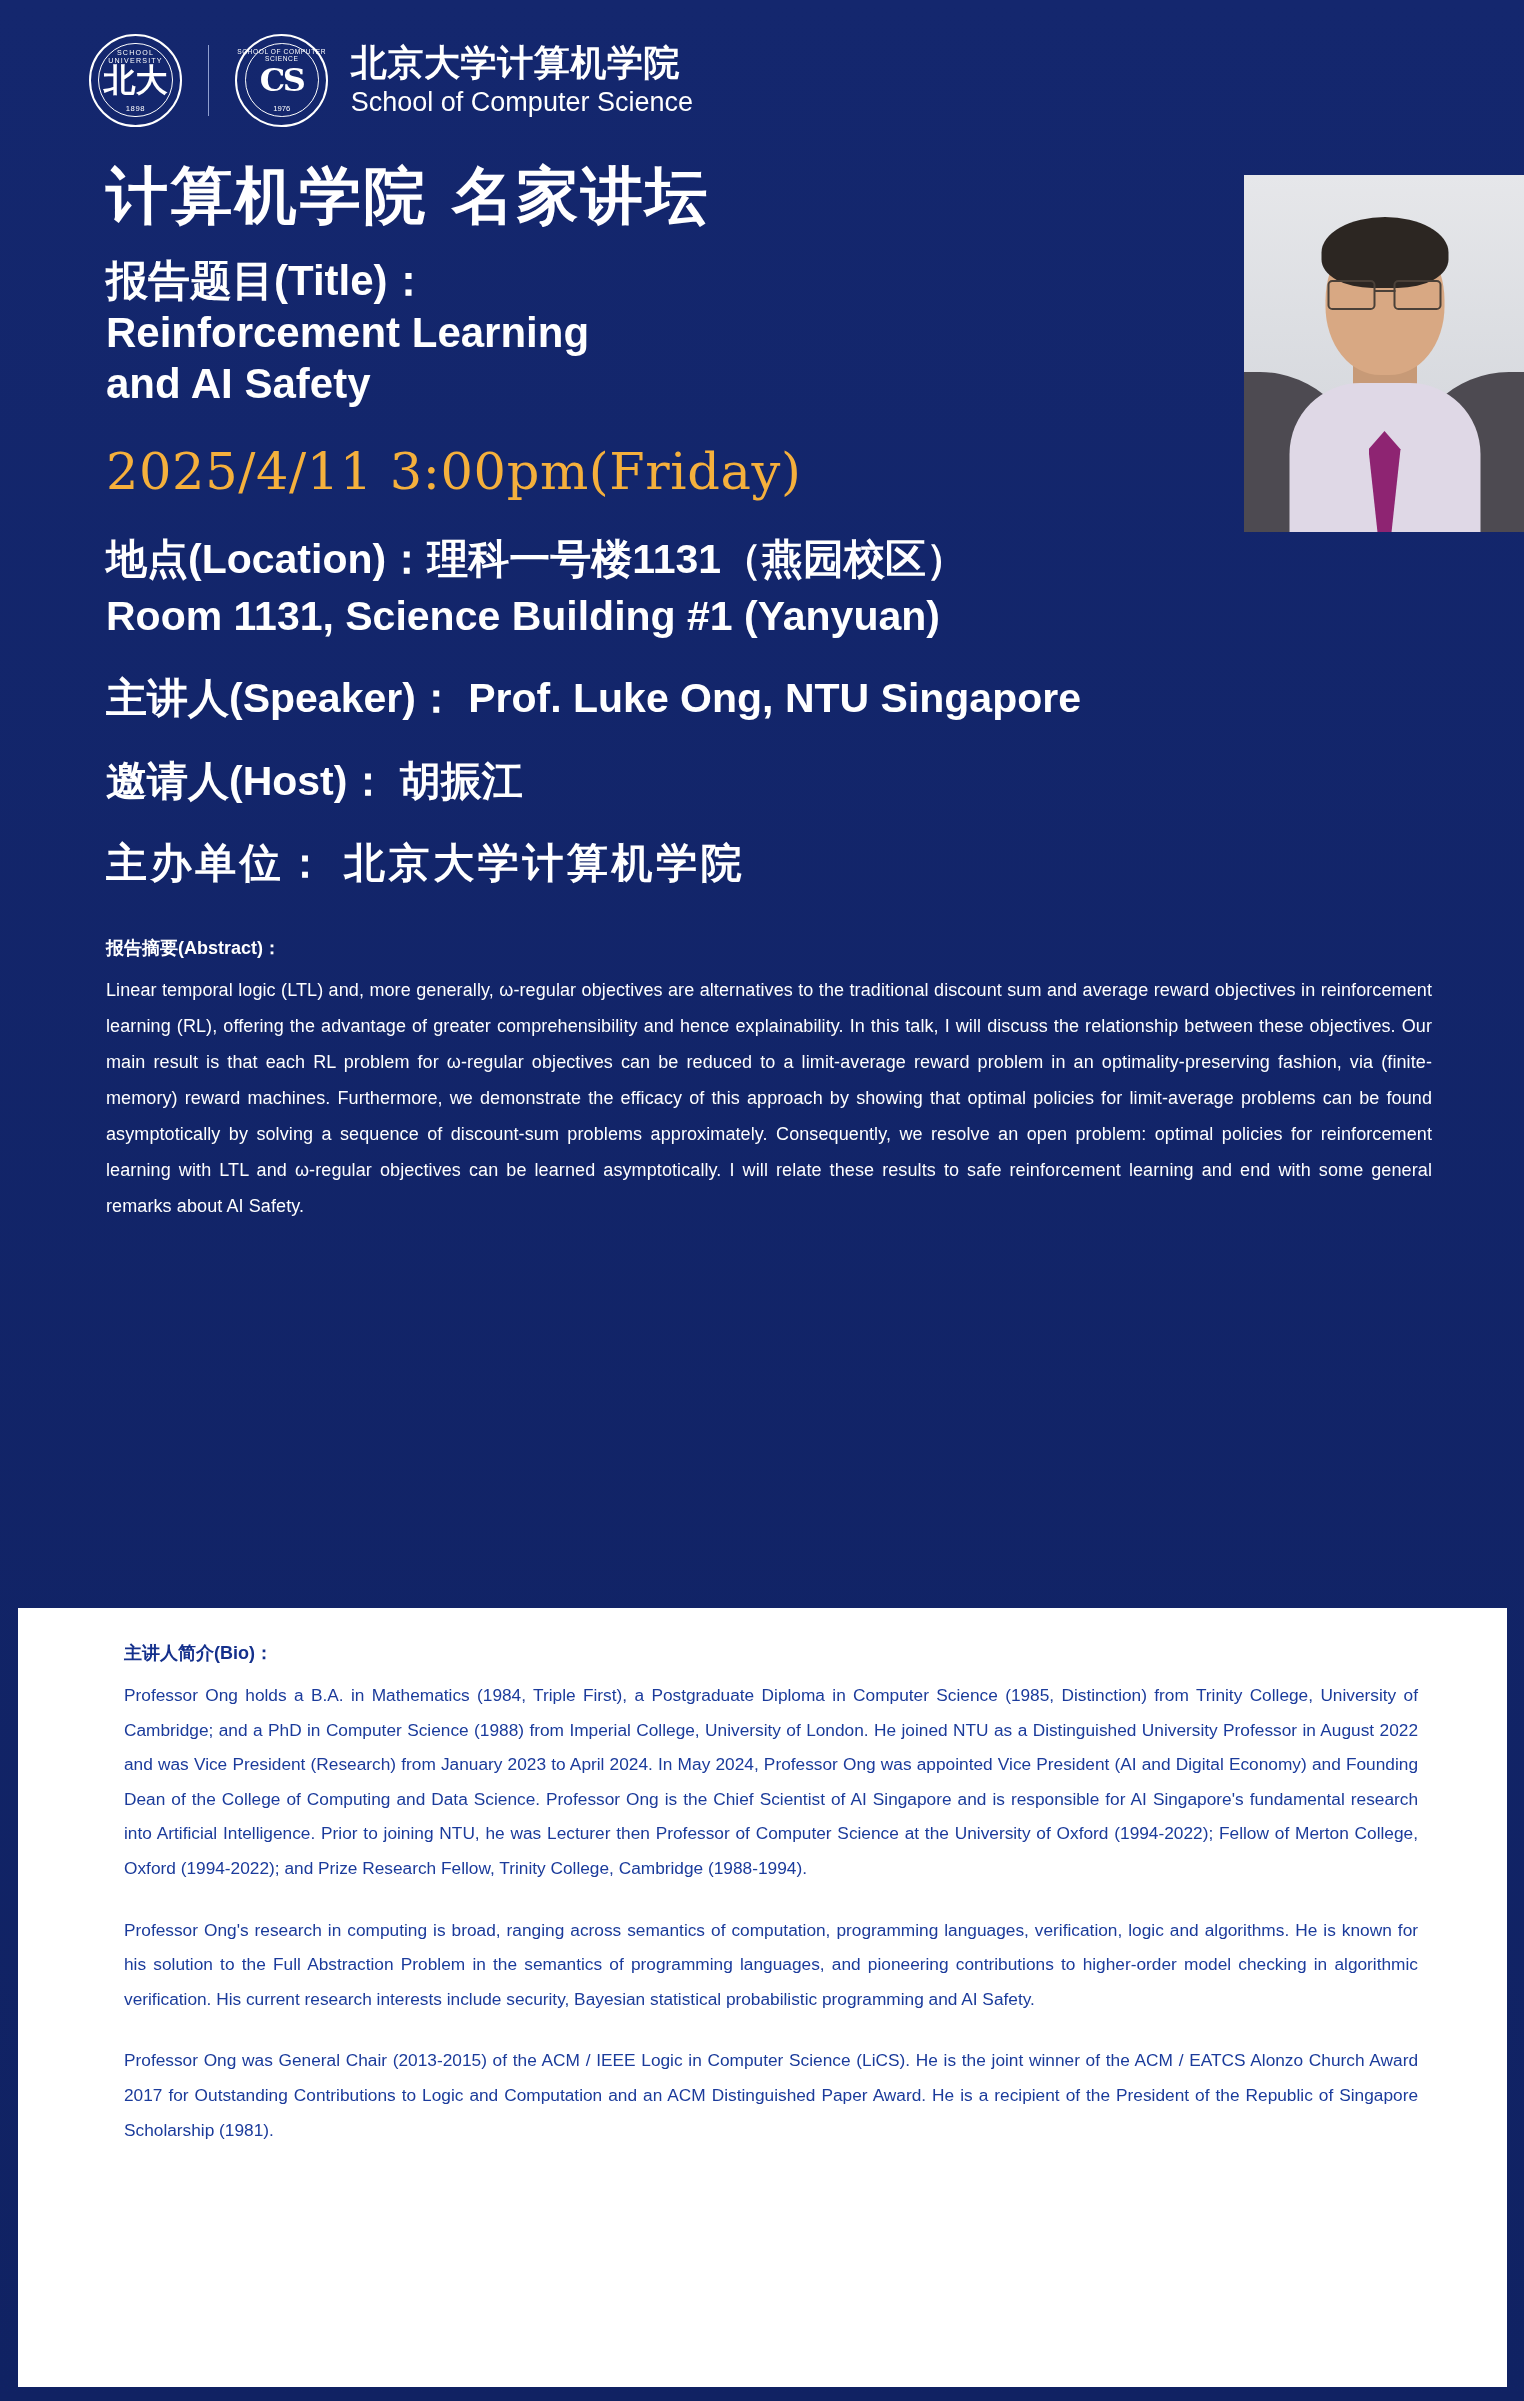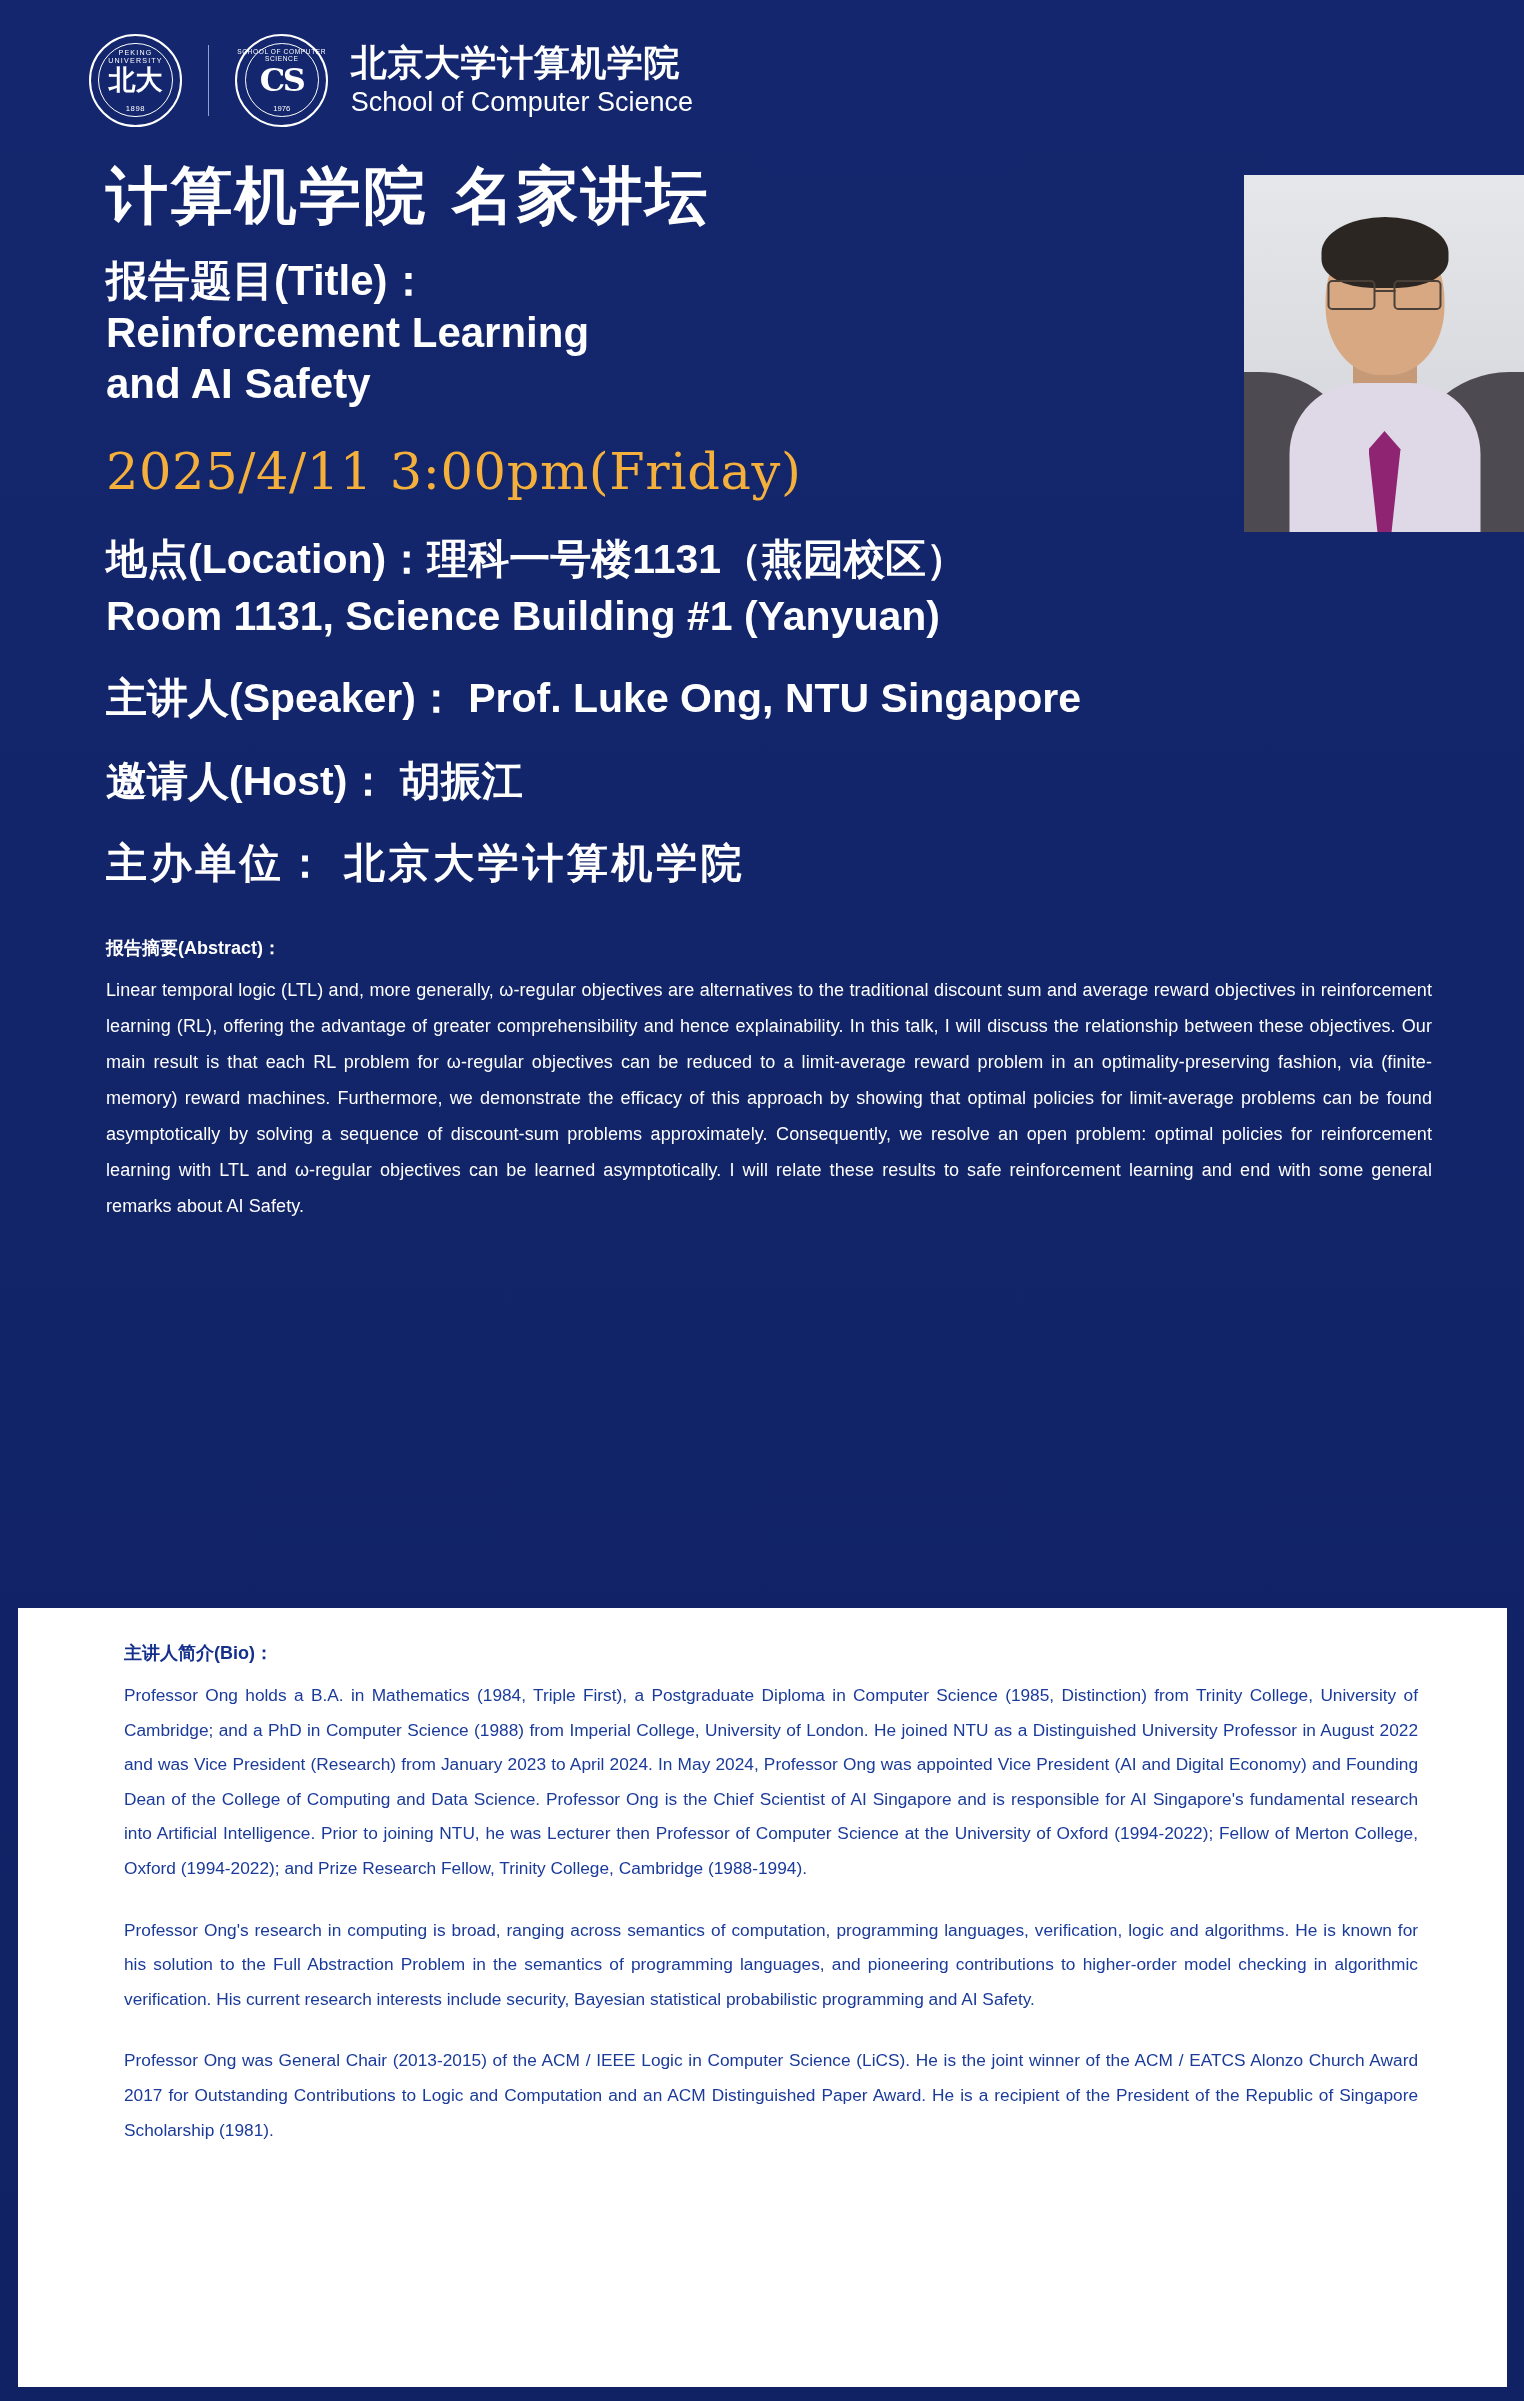--- a/index.html
+++ b/index.html
@@ -54,21 +54,21 @@
     position: absolute;
     left: 0; right: 0;
     text-align: center;
     font-size: 7.1px;
     letter-spacing: 1.2px;
     color: #ffffff;
   }
   .logo-seal .seal-text-top { top: 13px; }
   .logo-seal .seal-text-bottom { bottom: 12px; font-size: 7.7px; letter-spacing: 0.6px;}
   .logo-seal .seal-glyph {
-    font-size: 27px;
+    font-size: 32px;
     font-weight: bold;
     line-height: 1;
     color: #ffffff;
     font-family: Liberation Serif, serif;
   }
 
   .logo-divider {
     width: 1.2px;
     height: 71px;
     background: #8f9fd0;
@@ -337,21 +337,21 @@
 </style>
 </head>
 <body>
 
 <div class="poster">
 
   <div class="header">
 
     <div class="logo-seal">
       <div class="inner-ring"></div>
-      <div class="seal-text-top">PEKING UNIVERSITY</div>
+      <div class="seal-text-top">SCHOOL UNIVERSITY</div>
       <div class="seal-glyph">北大</div>
       <div class="seal-text-bottom">1898</div>
     </div>
 
     <div class="logo-divider"></div>
 
     <div class="logo-cs">
       <div class="inner-ring"></div>
       <div class="cs-top">SCHOOL OF COMPUTER SCIENCE</div>
       <div class="cs-glyph">CS</div>

